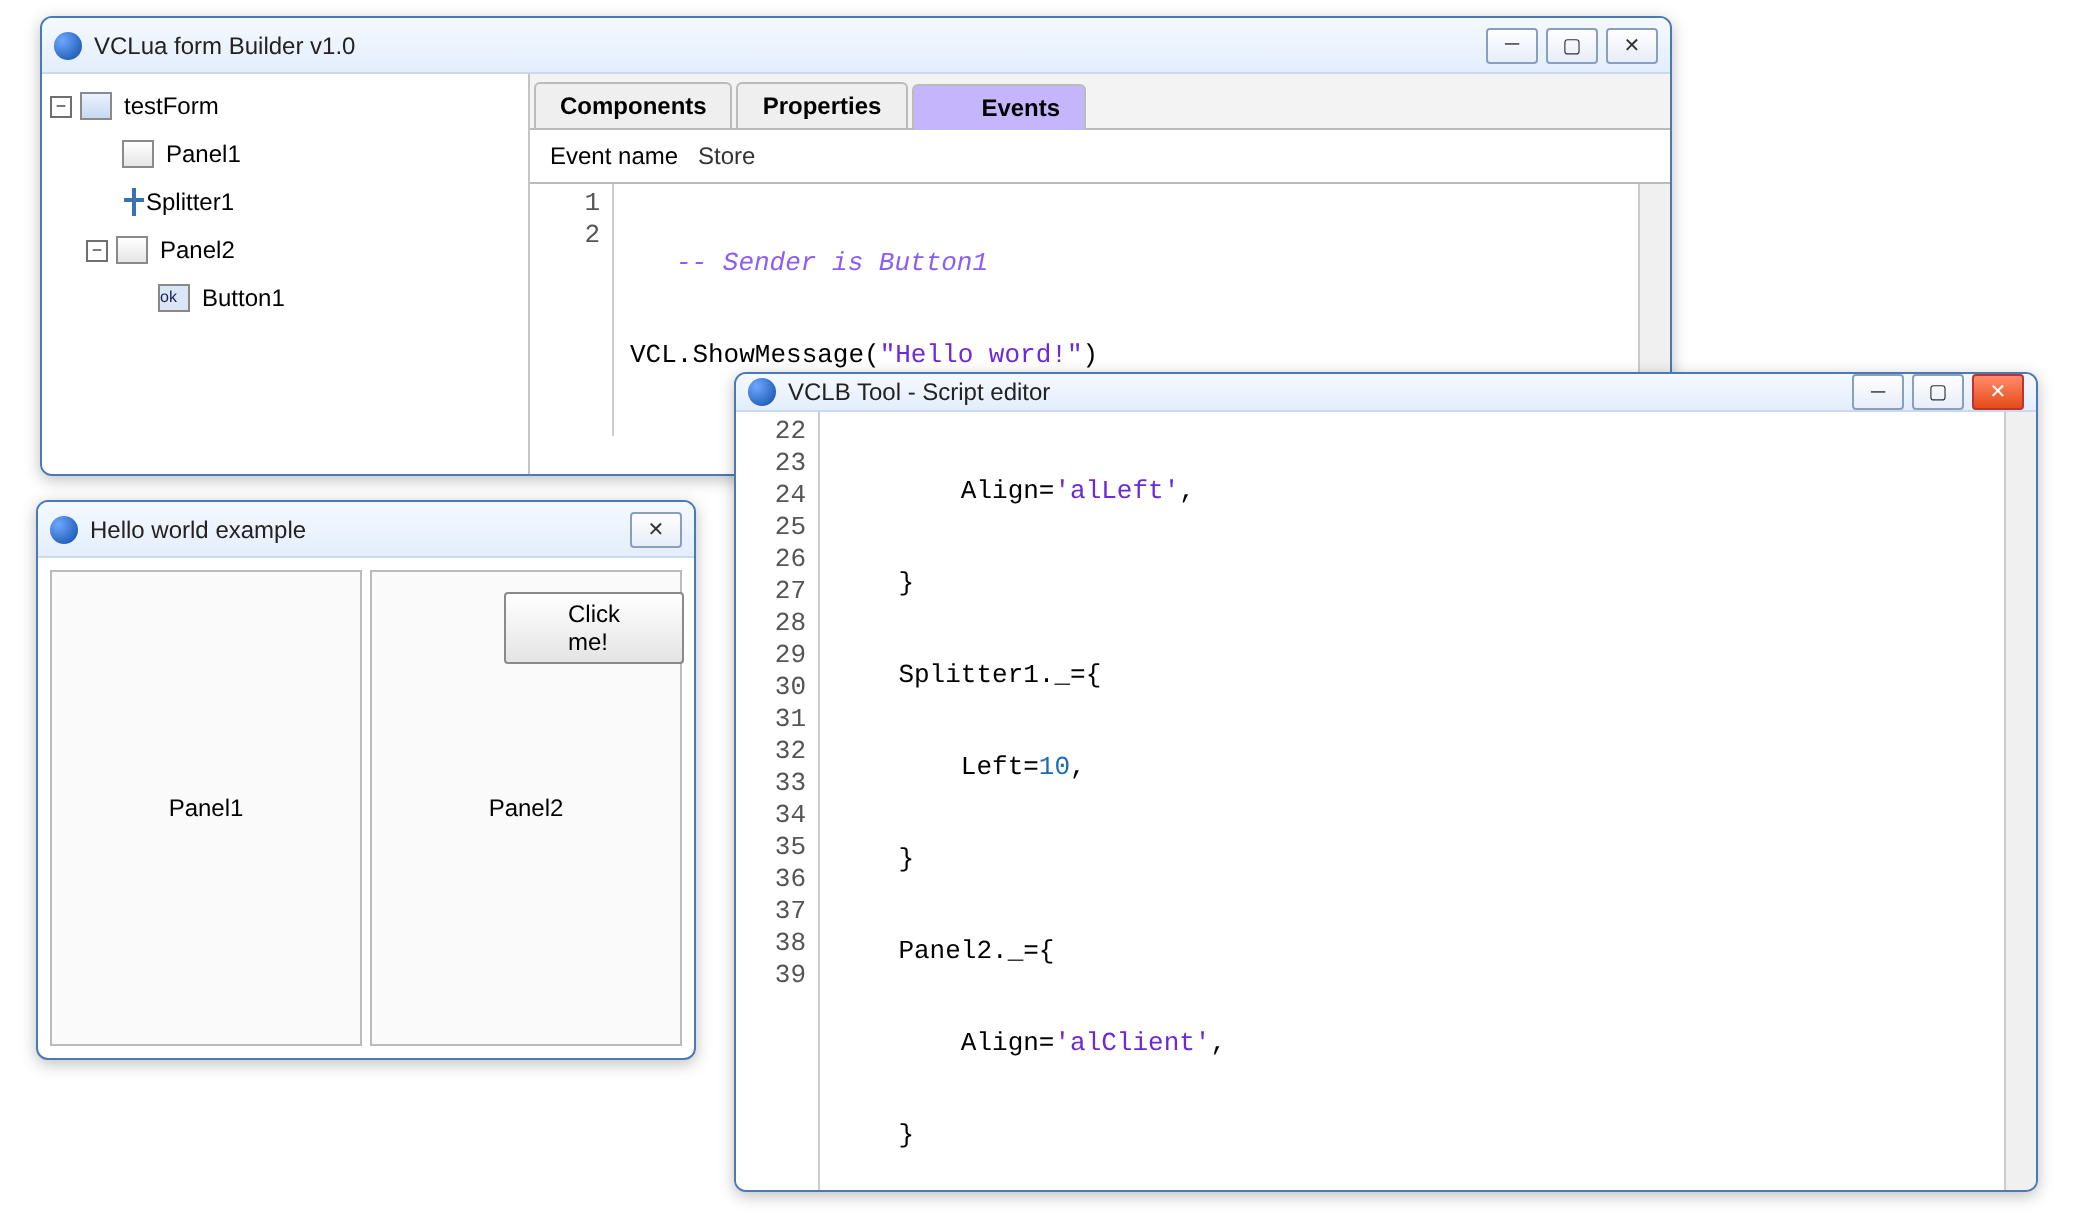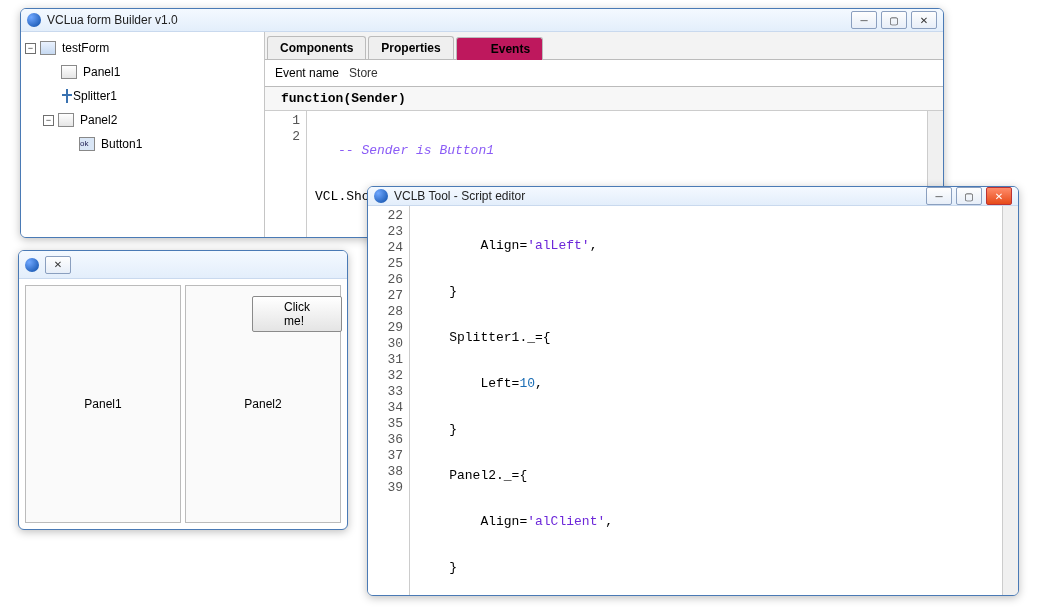--- a/index.html
+++ b/index.html
@@ -39,21 +39,21 @@
   }
   .ico { width:16px;height:14px;margin-right:6px;border:1px solid #8a8a8a;background:linear-gradient(#fff,#e5e5e5);}
   .ico-form { background:linear-gradient(#eaf2ff,#c6d9f1);}
   .ico-splitter { width:12px;height:14px;border:none;background:none;position:relative;}
   .ico-splitter::before{content:"";position:absolute;left:5px;top:0;width:2px;height:14px;background:#3a72b0;}
   .ico-splitter::after{content:"";position:absolute;left:1px;top:5px;width:10px;height:2px;background:#3a72b0;}
   .ico-btn { border:1px solid #888;background:#d9e6f6;font-size:8px;text-align:left;line-height:12px;color:#225; }
   .right-pane { flex:1;display:flex;flex-direction:column;}
   .tabs { display:flex;background:#f3f3f3;border-bottom:1px solid #bbb;padding-top:4px;font-weight:bold;}
   .tab { padding:4px 12px;border:1px solid #bbb;border-bottom:none;margin-left:2px;background:#efefef;border-radius:3px 3px 0 0;cursor:pointer;}
-  .tab.active { background:#be185d;position:relative;top:1px;padding-left:34px;}
+  .tab.active { background:#c4b5fd;position:relative;top:1px;padding-left:34px;}
   .toolbar { display:flex;align-items:center;padding:6px 10px;border-bottom:1px solid #bbb;gap:10px;}
   .toolbar label { }
   .combo { display:flex;align-items:center;border:1px solid #8fa7c8;height:22px;width:180px;background:#fff;}
   .combo span { flex:1;padding:0 6px;}
   .combo .chev { width:18px;height:100%;display:flex;align-items:center;justify-content:center;border-left:1px solid #c3c3c3;background:linear-gradient(#f5f8fc,#e3e9f2);color:#333;}
   .store-link { color:#333;cursor:pointer;}
   .editor-header { padding:4px 16px;font-family:"Courier New",monospace;font-size:13px;font-weight:bold;background:#f7f7f7;border-bottom:1px solid #ccc;}
   .code-area { display:flex;font-family:"Courier New",monospace;font-size:13px;position:relative;}
   .gutter { width:42px;background:#fff;border-right:1px solid #ccc;text-align:right;color:#555;padding:2px 6px 2px 0;}
   .gutter div{line-height:16px;height:16px;}
@@ -68,21 +68,21 @@
   .panel { flex:1;border:1px solid #bbb;margin:2px;background:#fafafa;display:flex;align-items:center;justify-content:center;position:relative;}
   .hw-button {
     position:absolute; top:10px; left:30px;
     padding:3px 31px;border:1px solid #8a8a8a;border-radius:2px;
     background:linear-gradient(#fff,#e4e4e4);cursor:pointer;margin-left:36px;
   }
 </style>
 </head>
 <body>
 
-<div class="win" style="left:20px;top:8px;width:924px;height:230px;">
+<div class="win" style="left:20px;top:8px;width:816px;height:230px;">
   <div class="titlebar">
     <div class="app-icon"></div>
     <div class="title-text">VCLua form Builder v1.0</div>
     <div class="winbtns">
       <div class="winbtn">─</div>
       <div class="winbtn">▢</div>
       <div class="winbtn">✕</div>
     </div>
   </div>
   <div class="workarea">
@@ -121,39 +121,39 @@
     <div class="right-pane">
       <div class="tabs">
         <div class="tab">Components</div>
         <div class="tab">Properties</div>
         <div class="tab active">Events</div>
       </div>
       <div class="toolbar">
         <label>Event name</label>
         <span class="store-link">Store</span>
       </div>
-      <div class="editor-header">function(Sender)</div>
       <div class="code-area">
         <div class="gutter">
           <div>1</div>
           <div>2</div>
         </div>
         <div class="code">
           <div><span class="tok-c">-- Sender is Button1</span></div>
           <div><span>VCL.ShowMessage(</span><span class="tok-s">"Hello word!"</span><span>)</span></div>
         </div>
         <div class="scroll-v"></div>
       </div>
     </div>
   </div>
 </div>
 
 <div class="win hw-dialog" style="left:18px;top:250px;width:330px;height:280px;">
   <div class="titlebar">
     <div class="app-icon"></div>
+    <div class="title-text">Hello world example</div>
     <div class="winbtns">
       <div class="winbtn">✕</div>
     </div>
   </div>
   <div class="body">
     <div class="panel">
       <span>Panel1</span>
     </div>
     <div class="panel">
       <span>Panel2</span>

